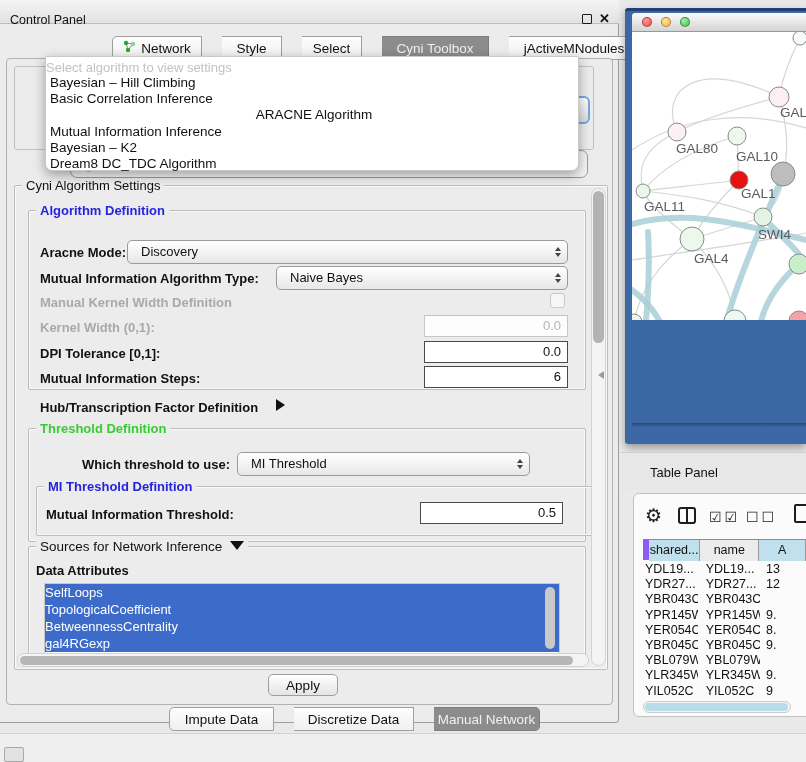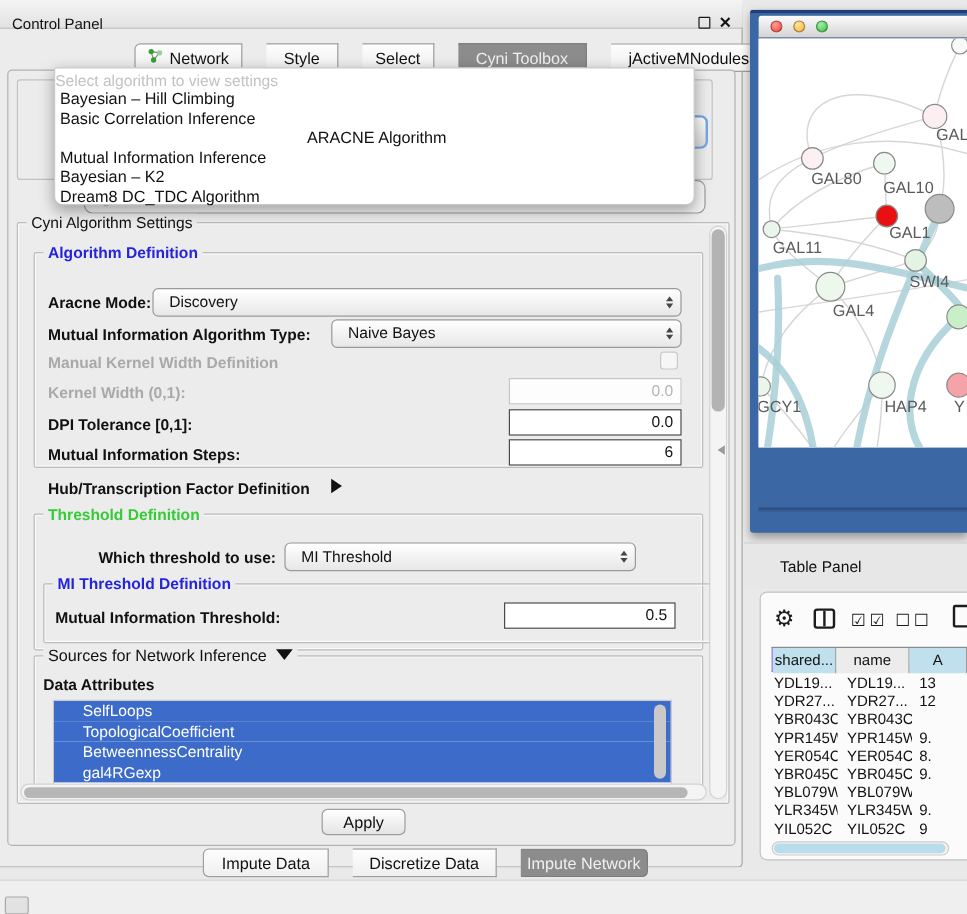--- a/index.html
+++ b/index.html
@@ -54,61 +54,61 @@
 
   .tfield{border:1.5px solid #4a4a4a;background:#fff;font-size:13px;line-height:20px;text-align:right;padding-right:6px;}
   .tfield.dis{border:1px solid #c6c6c6;background:#fdfdfd;color:#b5b5b5;}
   .cbox{width:15px;height:15px;border:1px solid #c9c9c9;border-radius:3px;background:#f6f6f6;}
 
   .tri-right{display:inline-block;width:0;height:0;border-top:6px solid transparent;border-bottom:6px solid transparent;border-left:9px solid #111;}
   .tri-down{display:inline-block;width:0;height:0;border-left:7px solid transparent;border-right:7px solid transparent;border-top:9px solid #111;}
 
   
   #attr-list{left:44px;top:583px;width:516px;height:72px;background:#fff;border:1px solid #c9c9c9;overflow:hidden;}
-  .attr-item{height:17px;line-height:17px;font-size:13px;padding-left:24px;background:#3c6bc9;color:#fff;white-space:nowrap;}
+  .attr-item{height:17px;line-height:17px;font-size:13px;padding-left:0;background:#3c6bc9;color:#fff;white-space:nowrap;}
   #attr-vscroll{left:545px;top:587px;width:10px;height:62px;background:#c9c9c9;border-radius:5px;z-index:5;}
 
   
   #set-vtrack{left:591px;top:188px;width:15px;height:478px;background:#f4f4f4;border:1px solid #d2d2d2;border-radius:8px;}
   #set-vthumb{left:593px;top:191px;width:11px;height:152px;background:#b3b3b3;border-radius:6px;}
   #set-htrack{left:17px;top:653px;width:572px;height:14px;background:#f4f4f4;border:1px solid #d2d2d2;border-radius:8px;}
   #set-hthumb{left:20px;top:656px;width:553px;height:9px;background:#b6b6b6;border-radius:5px;}
 
   #apply-btn{left:268px;top:674px;width:70px;height:22px;border:1px solid #9e9e9e;border-radius:5px;
              background:linear-gradient(#ffffff,#e4e4e4);font-size:13.5px;display:flex;align-items:center;justify-content:center;}
 
   
   #net-frame{left:625px;top:8px;width:181px;height:436px;background:#3b67a5;border-top:3px solid #203f73;border-radius:3px 0 0 3px;box-shadow:0 4px 8px rgba(0,0,0,.35);}
   #net-titlebar{left:632px;top:13px;width:174px;height:19px;background:linear-gradient(#fbfbfb,#d4d4d4);border-bottom:1px solid #999;border-radius:3px 0 0 0;}
   .light{position:absolute;top:17px;width:10px;height:10px;border-radius:50%;border:1px solid rgba(0,0,0,.35);box-sizing:border-box;}
   #light-red{left:642px;background:radial-gradient(circle at 35% 30%, #ff9d96, #fb4740);}
   #light-yellow{left:661px;background:radial-gradient(circle at 35% 30%, #ffe49a, #fdb53b);}
   #light-green{left:680px;background:radial-gradient(circle at 35% 30%, #a8eeaa, #35c444);}
-  #net-canvas{left:632px;top:32px;width:174px;height:341px;background:#fff;overflow:hidden;}
+  #net-canvas{left:632px;top:32px;width:174px;height:288px;background:#fff;overflow:hidden;}
   #net-canvas svg{position:absolute;left:0;top:0;}
   #net-shadow{left:632px;top:423px;width:174px;height:4px;background:linear-gradient(rgba(0,0,0,.30),rgba(0,0,0,0));}
   .edge-gray{fill:none;stroke:#d6d6d6;stroke-width:1.2;}
   .edge-teal{fill:none;stroke:#a9cfd7;stroke-width:6;opacity:.85;stroke-linecap:round;}
   .net-label{position:absolute;font-size:13.5px;color:#5b5b5b;white-space:nowrap;}
 
   #splitter-handle{left:598px;top:371px;width:0;height:0;border-top:4px solid transparent;border-bottom:4px solid transparent;border-right:6px solid #9a9a9a;}
 
   
   #tp-strip{left:620px;top:452px;width:186px;height:38px;background:#e7e7e7;border-top:1px solid #cfcfcf;}
   #tp-title{left:650px;top:465px;font-size:13px;}
   #tp-card{left:633px;top:493px;width:200px;height:224px;background:#fbfbfb;border:1px solid #c2c2c2;border-radius:6px;}
   .ticon{position:absolute;color:#1c1c1c;}
   .gear-icon{left:645px;top:504px;font-size:19px;}
   .split-columns-icon{left:678px;top:507px;width:18px;height:17px;border:2.4px solid #1c1c1c;border-radius:3px;}
   .split-columns-icon::after{content:"";position:absolute;left:50%;top:0;bottom:0;width:2.4px;margin-left:-1.2px;background:#1c1c1c;}
   .select-all-icon{left:709px;top:509px;font-size:14px;letter-spacing:3px;}
   .deselect-all-icon{left:746px;top:509px;font-size:14px;letter-spacing:3px;}
   .file-icon{left:794px;top:504px;width:14px;height:19px;border:2.4px solid #1c1c1c;border-radius:2px;background:#fbfbfb;}
 
-  #tbl-head{left:643px;top:539px;width:163px;height:21px;display:flex;border-top:1.5px solid #8a8a8a;border-bottom:1.5px solid #8a8a8a;border-left:1px solid #8b5cf6;}
+  #tbl-head{left:643px;top:539px;width:163px;height:21px;display:flex;border-top:1.5px solid #8a8a8a;border-bottom:1.5px solid #8a8a8a;border-left:6px solid #8b5cf6;}
   .th{height:21px;line-height:21px;font-size:12.5px;text-align:center;border-right:1px solid #9a9a9a;overflow:hidden;white-space:nowrap;}
   .th.blue{background:#bfe0ec;}
   .th.gray{background:#ececec;}
   .c0{width:66px;} .c1{width:76px;} .c2{width:60px;}
   #tbl-body{left:643px;top:562px;width:163px;height:137px;overflow:hidden;font-size:12.5px;}
   .trow{display:flex;height:15.2px;line-height:15.2px;white-space:nowrap;}
   .td{overflow:hidden;}
   .td.c0{padding-left:2px;width:66px;} .td.c1{padding-left:8px;width:68px;} .td.c2{padding-left:6px;width:50px;}
   #tbl-htrack{left:643px;top:701px;width:148px;height:12px;background:#f4f4f4;border:1px solid #ccc;border-radius:6px;}
   #tbl-hthumb{left:645px;top:703px;width:143px;height:8px;background:#b9dcea;border-radius:4px;}
@@ -244,21 +244,21 @@
 
   <div class="abs" id="apply-btn">Apply</div>
   <div class="abs" id="btabs-row" style="left:149px;top:707px;display:flex;">
       <div class="seg-tab first" style="width: 103px;">
         <span>Impute Data</span>
       </div>
       <div class="seg-tab" style="width: 119px;">
         <span>Discretize Data</span>
       </div>
       <div class="seg-tab sel last" style="width: 105px;">
-        <span>Impute Network</span>
+        <span>Manual Network</span>
       </div>
     </div>
 
   <div class="abs" id="splitter-handle"></div>
 
   <div class="abs" id="net-frame"></div>
   <div class="abs" id="net-titlebar"></div>
   <div class="light" id="light-red"></div>
   <div class="light" id="light-yellow"></div>
   <div class="light" id="light-green"></div>

